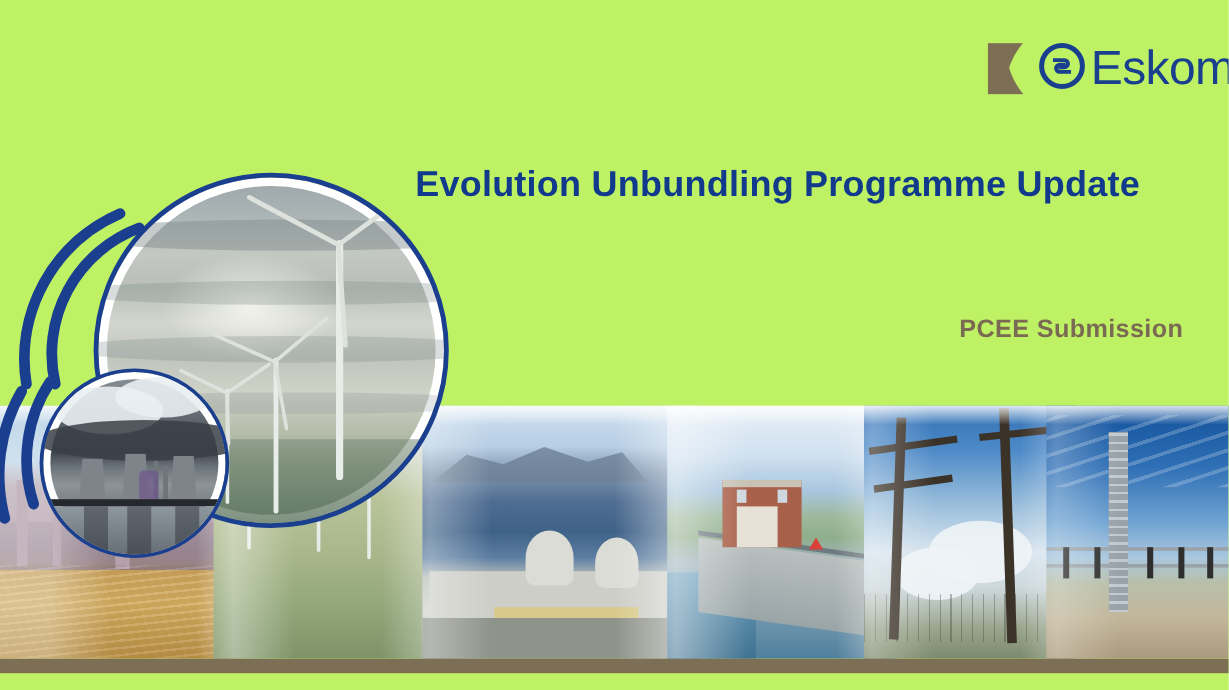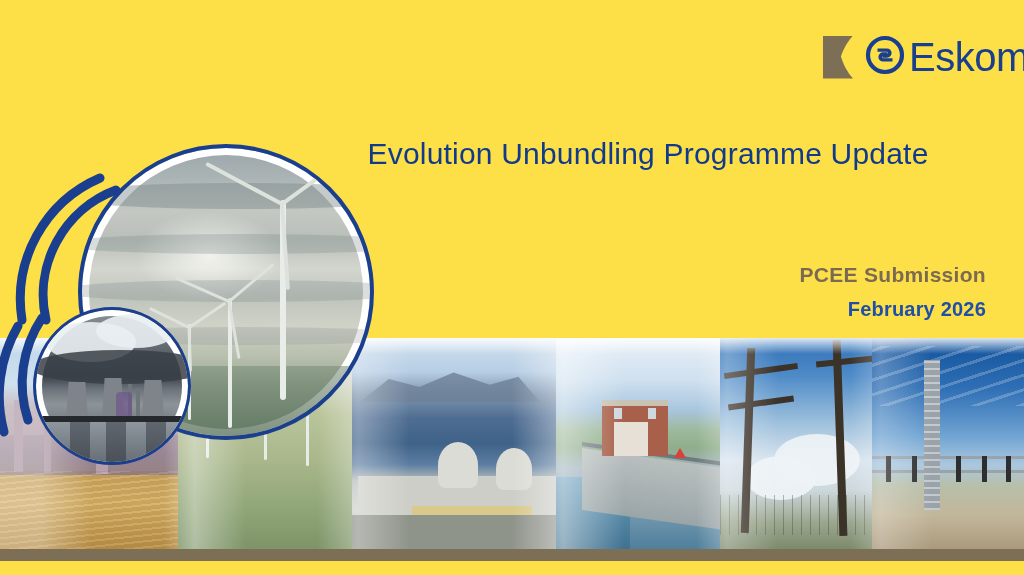--- a/index.html
+++ b/index.html
@@ -2,38 +2,38 @@
 <html><head>
 <meta charset="utf-8">
 <style>
   * { margin:0; padding:0; box-sizing:border-box; }
   html,body { width:1024px; height:575px; overflow:hidden; }
   body {
     font-family:"Liberation Sans", sans-serif;
     background:#ffffff;
     position:relative;
   }
-  .slide { position:absolute; inset:0; background:#fde047; overflow:hidden; }
+  .slide { position:absolute; inset:0; background:#bef264; overflow:hidden; }
 
   
   .logo { position:absolute; left:823px; top:34px; width:172px; height:46px; display:flex; align-items:center; }
   .logo-bracket {
     width:30px; height:43px; background:#7d6e56;
     -webkit-clip-path: path("M0,0 L30,0 C21,10 18,21 18,21 C18,21 21,33 30,43 L0,43 Z");
     clip-path: path("M0,0 L30,0 C21,10 18,21 18,21 C18,21 21,33 30,43 L0,43 Z");
     flex:0 0 auto;
   }
   .logo-mark { margin-left:12px; flex:0 0 auto; }
   .logo-word { margin-left:4px; font-size:40px; font-weight:400; color:#1b3f8f; letter-spacing:-0.5px; line-height:1; font-family:"Liberation Sans", sans-serif; }
 
   
   .title {
     position:absolute; left:300px; top:136px; width:696px;
     text-align:center;
-    font-size:30px; font-weight:400; color:#123a8c; line-height:1.2;
+    font-size:30px; font-weight:700; color:#123a8c; line-height:1.2;
     letter-spacing:0.2px;
   }
   .subtitle {
     position:absolute; right:38px; top:263px;
     font-size:21px; font-weight:bold; color:#7b6a53; letter-spacing:0.3px;
   }
   .date {
     position:absolute; right:38px; top:298px;
     font-size:20px; font-weight:bold; color:#1f4fa8; letter-spacing:0.2px;
   }
@@ -210,21 +210,20 @@
         <circle cx="20" cy="20" r="17" fill="none" stroke="#1b3f8f" stroke-width="4.2"></circle>
         <path d="M12.5 13.5 h9.5 a4.6 4.6 0 0 1 0 9.2 h-4.6 l0 -3.6 h4.4 a1.2 1.2 0 0 0 0 -2.4 h-9.3 z" fill="#1b3f8f"></path>
         <path d="M27.5 26.5 h-9.5 a4.6 4.6 0 0 1 0 -9.2 h4.6 l0 3.6 h-4.4 a1.2 1.2 0 0 0 0 2.4 h9.3 z" fill="#1b3f8f"></path>
       </svg>
     </span>
     <span class="logo-word">Eskom</span>
   </div>
 
   <div class="title">Evolution Unbundling Programme Update</div>
   <div class="subtitle">PCEE Submission</div>
-  <div class="date">February 2026</div>
 
   <div class="band">
 
     <div class="panel p1">
       <div class="works"></div>
       <div class="stack s1"></div>
         <div class="stack s2"></div>
         <div class="stack s3"></div>
       <div class="field-rows"></div>
     </div>

